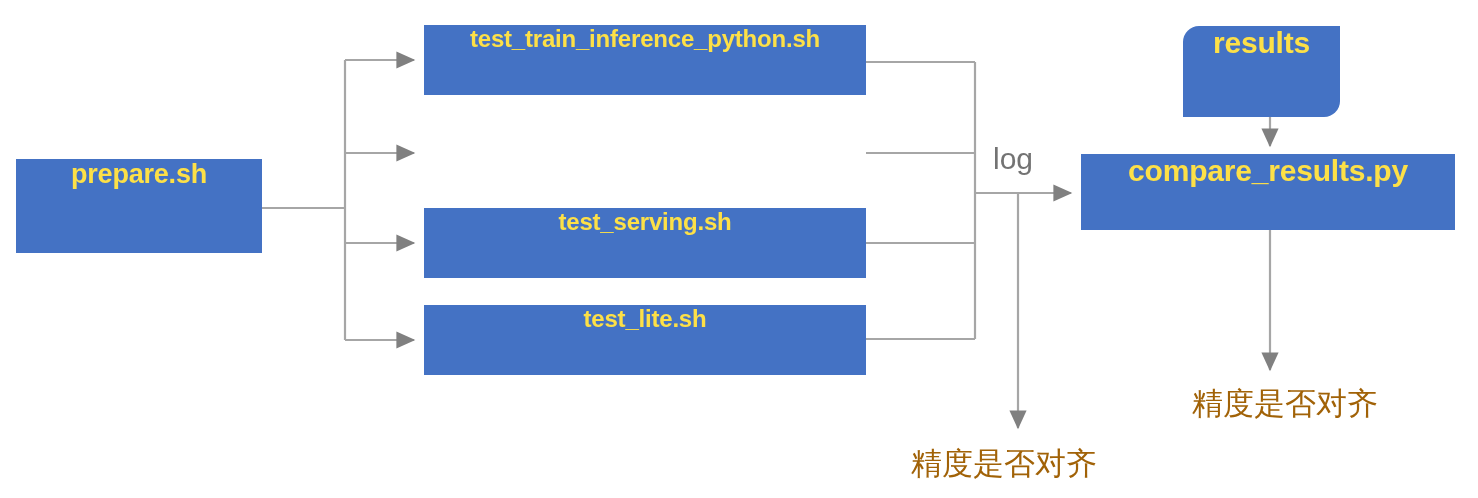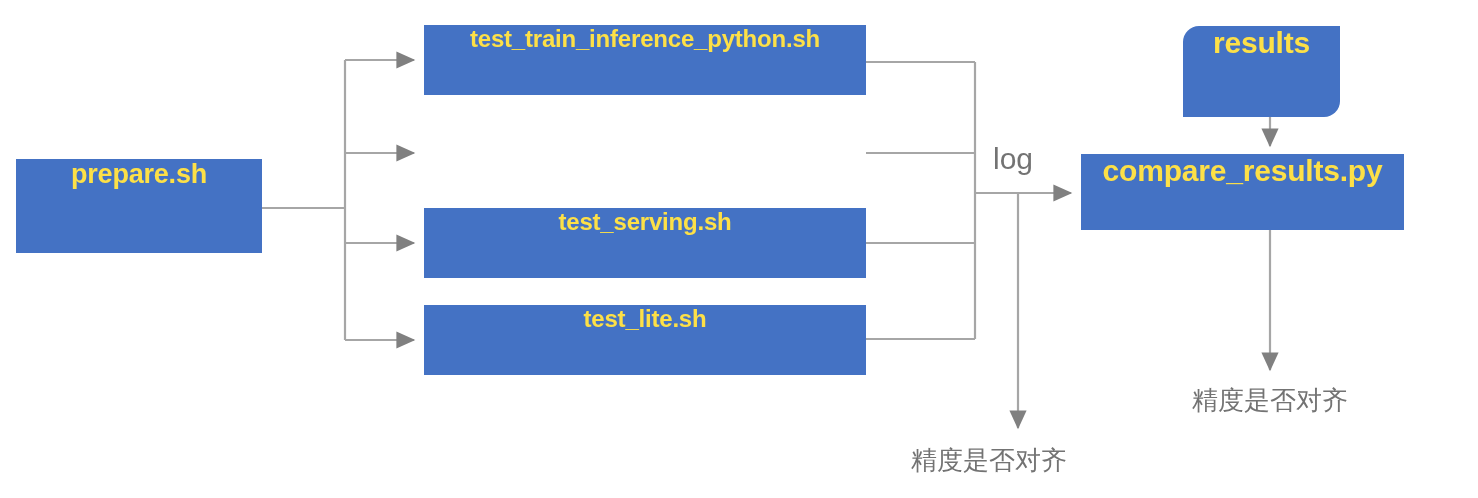--- a/index.html
+++ b/index.html
@@ -61,40 +61,40 @@
     top: 26px;
     width: 157px;
     height: 91px;
     font-size: 30px;
     border-top-left-radius: 16px;
     border-bottom-right-radius: 16px;
   }
   .node-compare {
     left: 1081px;
     top: 154px;
-    width: 323px;
+    width: 374px;
     height: 76px;
     font-size: 30px;
   }
   .edge-label {
     position: absolute;
     color: #737373;
     font-size: 30px;
     font-weight: normal;
     z-index: 3;
     white-space: nowrap;
   }
   .edge-label-log {
     left: 993px;
     top: 142px;
   }
   .note-red {
     position: absolute;
-    color: #737373;
-    font-size: 26px;
+    color: #a16207;
+    font-size: 31px;
     font-weight: normal;
     white-space: nowrap;
     z-index: 3;
     font-family: Liberation Sans, sans-serif;
   }
   .note-fn {
     left: 911px;
     top: 443px;
   }
   .note-acc {

